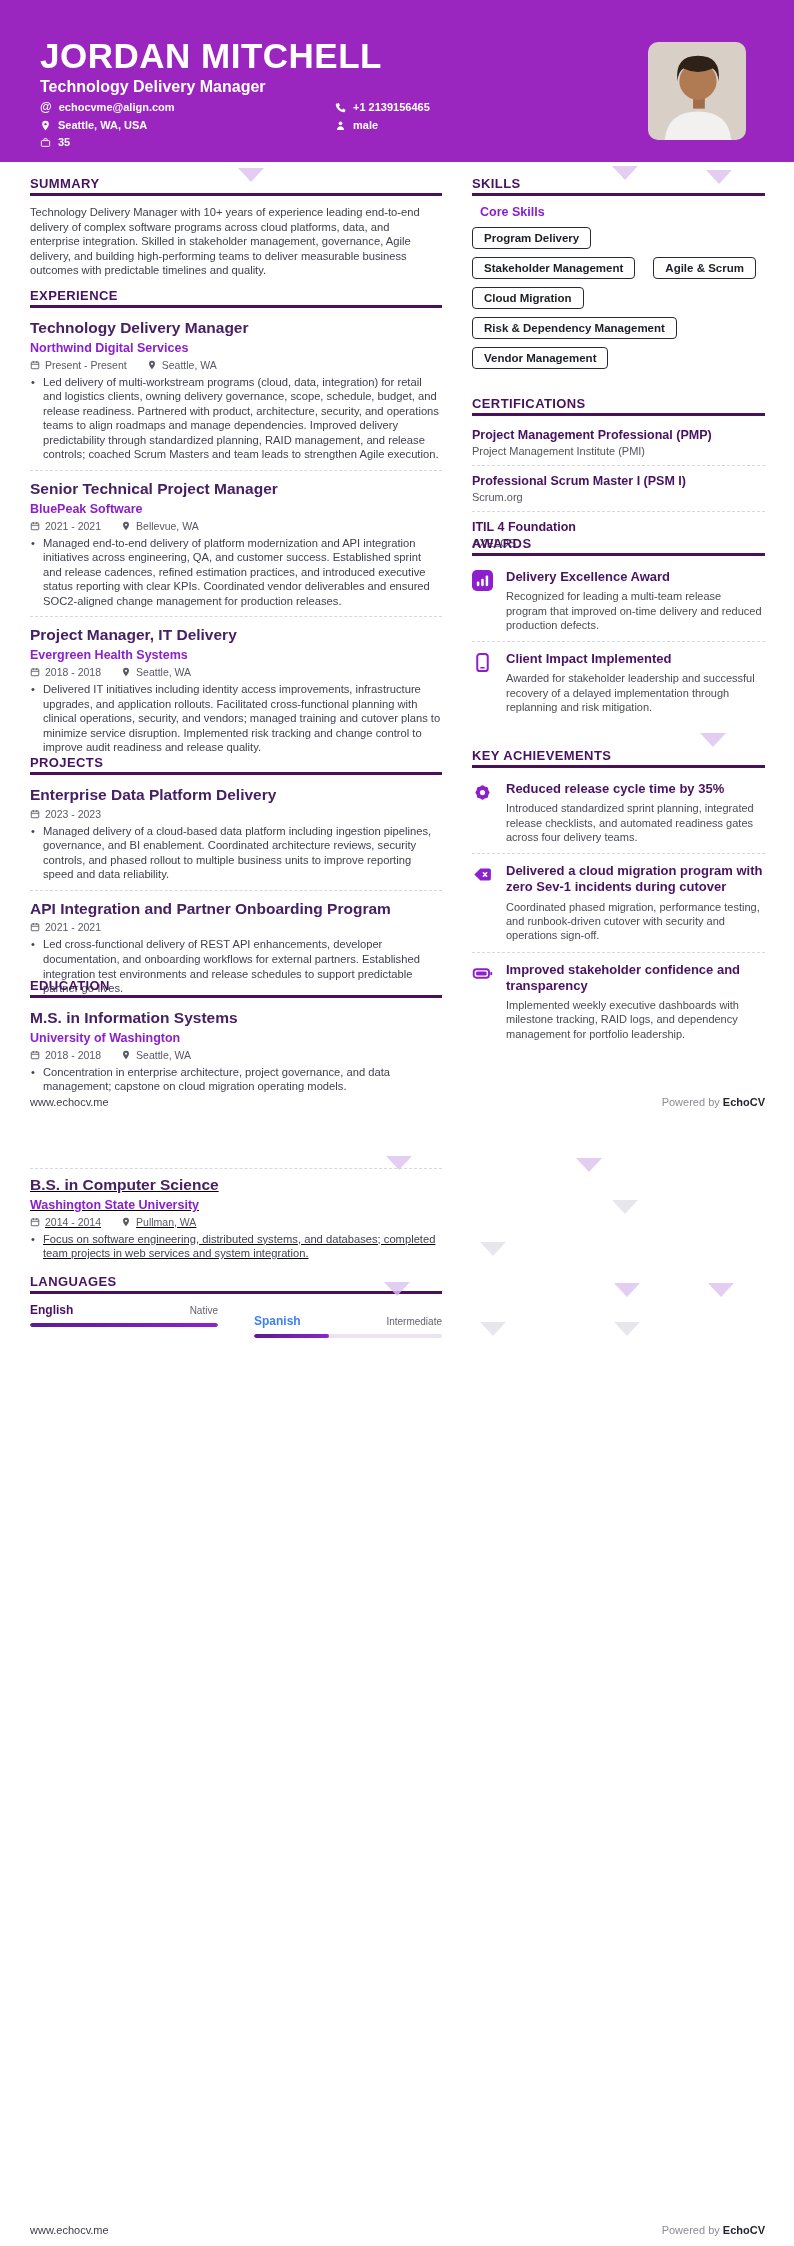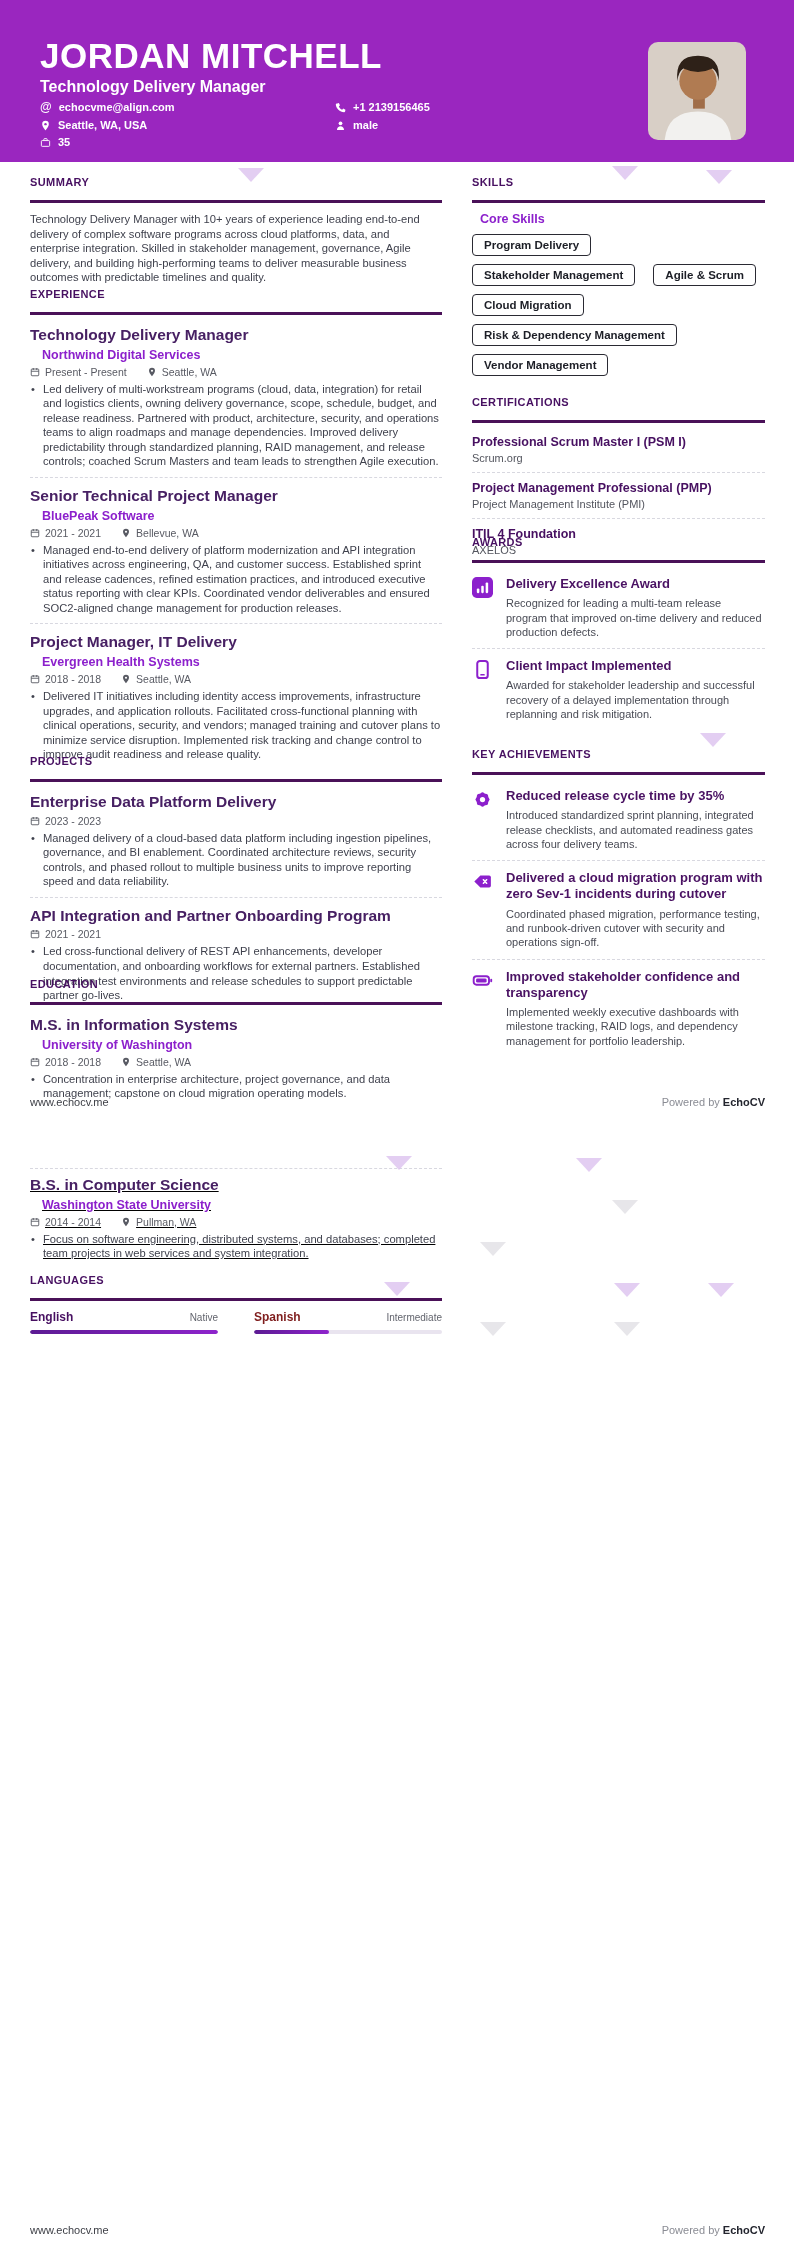--- a/index.html
+++ b/index.html
@@ -12,29 +12,29 @@
   .hero-title{position:absolute;left:40px;top:78px;font-size:16px;font-weight:700;}
   .contact{position:absolute;left:40px;top:100px;width:600px;font-size:11px;font-weight:700;}
   .c-row{display:flex;margin-bottom:5px;}
   .c-cell{display:flex;align-items:center;gap:7px;width:295px;}
   .c-cell svg{flex:0 0 auto;}
   .at-glyph{font-size:12px;font-weight:700;opacity:.95;}
   .photo{position:absolute;left:648px;top:42px;width:98px;height:98px;border-radius:10px;overflow:hidden;}
 
   
   .col{position:absolute;}
-  .sec-title{font-size:11px;font-weight:700;color:#471061;letter-spacing:.4px;
-             border-bottom:3px solid #4a1158;padding-bottom:12px;margin:0 0 9px 0;}
+  .sec-title{font-size:13px;font-weight:700;color:#471061;letter-spacing:.4px;
+             border-bottom:3px solid #4a1158;padding-bottom:2px;margin:0 0 9px 0;}
   .body-txt{font-size:11.2px;line-height:1.3;color:#3f414d;}
 
   
   .entry{padding:2px 0 8px 0;}
   .entry + .entry{border-top:1px dashed #d8d8e0;padding-top:9px;}
   .e-title{font-size:15.5px;font-weight:600;color:#472063;margin-bottom:3px;line-height:1.2;}
-  .e-company{font-size:12.5px;font-weight:700;color:#8c20cc;margin-bottom:4px;margin-left:12px;}
+  .e-company{font-size:12.5px;font-weight:700;color:#8c20cc;margin-bottom:4px;}
   .meta{display:flex;gap:20px;align-items:center;font-size:10.5px;color:#585a63;margin-bottom:4px;}
   .meta span{display:flex;align-items:center;gap:5px;}
   .bullet{position:relative;padding-left:13px;}
   .bullet::before{content:"•";position:absolute;left:1px;top:0;color:#3f414d;}
 
   
   .group-label{font-size:12.5px;font-weight:700;color:#8c20cc;margin-bottom:8px;margin-left:8px;}
   .chips{display:flex;flex-wrap:wrap;gap:8px 18px;}
   .chip{border:1.4px solid #2a2a33;border-radius:4px;background:#fff;color:#1c1e26;
         font-size:11.5px;font-weight:700;padding:4px 11px;white-space:nowrap;}
@@ -51,21 +51,21 @@
   .ico-box{flex:0 0 24px;padding-top:1px;}
   .ico-txt{flex:1;}
   .ico-title{font-size:13px;font-weight:700;color:#4a1263;line-height:1.25;margin-bottom:4px;}
   .ico-desc{font-size:11px;line-height:1.3;color:#494b55;}
 
   
   .langs{display:flex;gap:36px;}
   .lang{width:188px;}
   .lang-row{display:flex;justify-content:space-between;align-items:baseline;margin-bottom:6px;}
   .lang-name{font-size:12px;font-weight:700;text-align:right;}
-  .lang-name.dark{color:#471061;} .lang-name.purple{color:#7f1d1d;}
+  .lang-name.dark{color:#471061;} .lang-name.purple{color:#3b82f6;margin-top:11px;}
   .lang-level{font-size:10px;color:#62646d;}
   .bar{height:4px;background:#e9e4ef;border-radius:2px;overflow:hidden;}
   .fill{height:100%;border-radius:2px;background:linear-gradient(90deg,#5c1b93,#8e24cc);}
 
   
   .footer{position:absolute;left:30px;right:29px;display:flex;justify-content:space-between;
           font-size:11px;color:#3c3e45;}
   .powered{color:#8a8c94;margin-left:42px;}
   .powered b{color:#23252e;font-weight:700;}
 
@@ -280,26 +280,26 @@
         <span class="chip">Agile &amp; Scrum</span>
         <span class="chip">Cloud Migration</span>
         <span class="chip">Risk &amp; Dependency Management</span>
         <span class="chip">Vendor Management</span>
       </div>
     </div>
 
     <div style="position:absolute;left:0;top:220px;width:293px;">
       <div class="sec-title">CERTIFICATIONS</div>
       <div class="cert">
+        <div class="cert-name">Project Management Professional (PMP)</div>
+        <div class="cert-issuer">Project Management Institute (PMI)</div>
+      </div>
+      <div class="cert">
         <div class="cert-name">Professional Scrum Master I (PSM I)</div>
         <div class="cert-issuer">Scrum.org</div>
-      </div>
-      <div class="cert">
-        <div class="cert-name">Project Management Professional (PMP)</div>
-        <div class="cert-issuer">Project Management Institute (PMI)</div>
       </div>
       <div class="cert">
         <div class="cert-name">ITIL 4 Foundation</div>
         <div class="cert-issuer">AXELOS</div>
       </div>
     </div>
 
     <div style="position:absolute;left:0;top:360px;width:293px;">
       <div class="sec-title">AWARDS</div>
 

